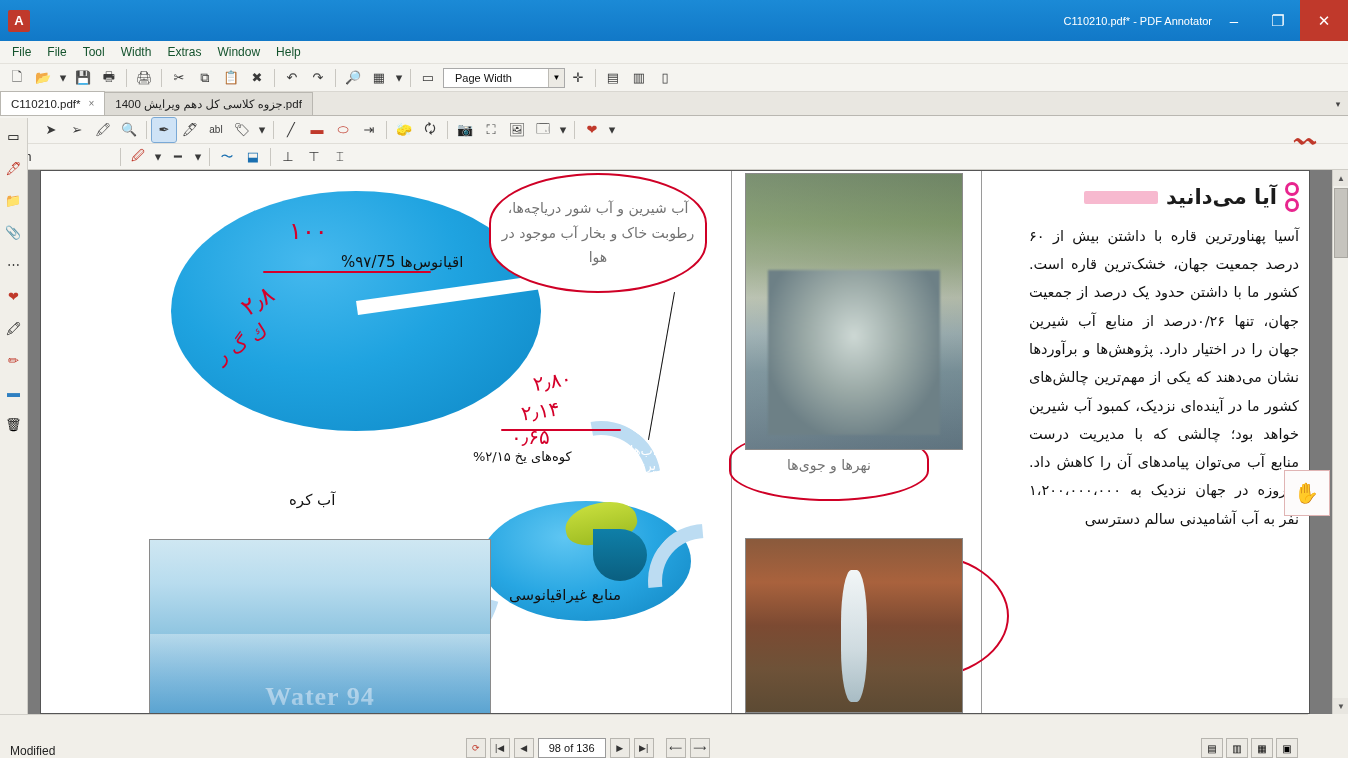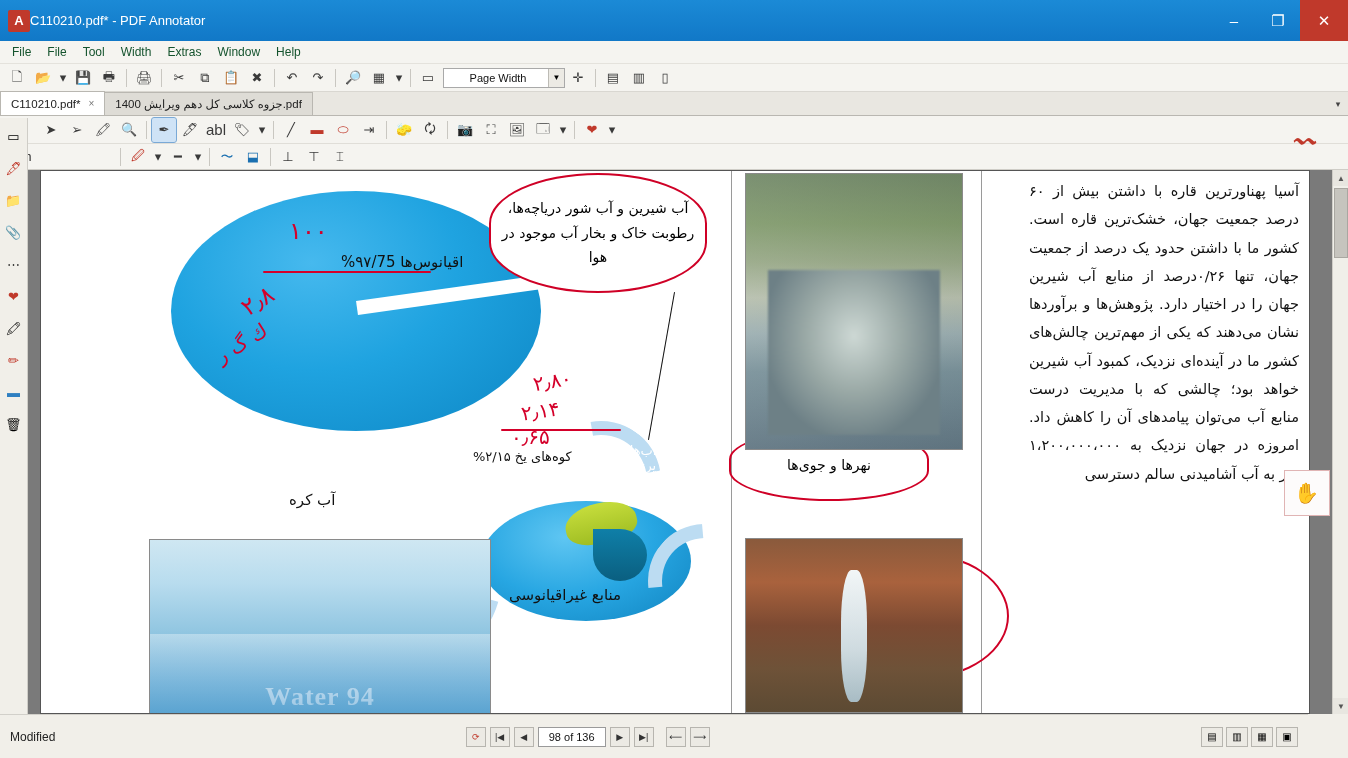--- a/index.html
+++ b/index.html
@@ -19,21 +19,21 @@
     position:absolute; top:0; left:0; width:1348px; height:41px;
     background:linear-gradient(#1b8ad6,#1178c7);
     display:flex; align-items:center;
   }
   .titlebar .logo {
     width:22px; height:22px; margin-left:8px; background:#c0392b;
     color:#fff; font-size:13px; font-weight:bold; text-align:center; line-height:22px;
     border-radius:2px;
   }
   .titlebar .t-text {
-    flex:1; text-align:left; color:#fff; font-size:13px;
+    flex:1; text-align:right; color:#fff; font-size:11px;
   }
   .win-btns { display:flex; height:41px; }
   .win-btn {
     width:44px; height:41px; color:#fff; display:flex; align-items:center; justify-content:center;
     font-size:15px;
   }
   .win-btn.close { background:#c0392b; width:48px; }
 
   
   .menubar {
@@ -51,21 +51,21 @@
   }
   .tbtn {
     width:24px; height:24px; display:flex; align-items:center; justify-content:center;
     margin:0 1px; border-radius:2px; font-size:13px; color:#3a3a3a;
   }
   .sep { width:1px; height:18px; background:#c9c7c1; margin:0 4px; }
   .zoom-select {
     display:flex; align-items:center; height:20px; border:1px solid #a9a9a9;
     background:#fff; width:122px; margin-left:2px; font-size:11px;
   }
-  .zoom-select .val { flex:1; padding-left:4px; color:#111;text-align:center; }
+  .zoom-select .val { flex:1; padding-left:11px; color:#111; }
   .zoom-select .arrow {
     width:16px; height:18px; background:#eceae4; border-left:1px solid #bdbbb5;
     display:flex; align-items:center; justify-content:center; font-size:8px;
   }
 
   
   .tabbar {
     position:absolute; top:92px; left:0; width:1348px; height:24px;
     background:#e9e7e1; border-bottom:1px solid #b9b7b1; display:flex; align-items:flex-end;
   }
@@ -221,21 +221,21 @@
   .ink {
     position:absolute; color:#d4002a; font-family:"DejaVu Sans", sans-serif;
     direction:rtl; white-space:nowrap;
   }
   .ink-line { position:absolute; background:#d4002a; height:2px; border-radius:2px; }
   .ink-ellipse {
     position:absolute; border:2px solid #cf0026; border-radius:50%;
   }
   .callout {
     position:absolute; border:2px solid #cf0026; border-radius:50%/42%;
-    background:#fff; direction:rtl; color:#000000; font-family:"DejaVu Sans", sans-serif;
+    background:#fff; direction:rtl; color:#737373; font-family:"DejaVu Sans", sans-serif;
     font-size:14px; line-height:1.75; text-align:center;
     display:flex; align-items:center; justify-content:center; padding:6px 10px;
   }
   .leader { position:absolute; width:1px; background:#111; }
 
   
   .vscroll {
     position:absolute; right:0; top:170px; width:16px; height:544px; background:#f0efe9;
     border-left:1px solid #cfcdc7;
   }
@@ -249,21 +249,21 @@
     background:#fdfbfb; border:1px solid #e0b4b4; display:flex; align-items:center; justify-content:center;
     font-size:20px; color:#c0392b;
   }
   .penmark {
     position:absolute; right:14px; top:122px; width:40px; height:26px; color:#c0392b; font-size:22px;
   }
 
   
   .statusbar {
     position:absolute; bottom:0; left:0; width:1308px; height:44px;
-    background:#f1efe9; border-top:1px solid #d2d0ca; display:flex; align-items:center;
+    background:#f1efe9; border-top:1px solid #d2d0ca; display:flex; align-items:flex-end;
   }
   .statusbar .modified { padding-left:10px; font-size:12px; color:#222; width:220px; }
   .nav { display:flex; align-items:center; gap:4px; margin:0 auto; }
   .navbtn {
     width:20px; height:20px; border:1px solid #b7b5af; background:#eceae4;
     display:flex; align-items:center; justify-content:center; font-size:9px; color:#333;
   }
   .pagebox {
     width:68px; height:20px; border:1px solid #9a9a9a; background:#fff;
     font-size:11px; display:flex; align-items:center; justify-content:center; color:#111;
@@ -341,21 +341,21 @@
   </div>
 
   <div class="toolbar2">
     <div class="tbtn">➤</div>
     <div class="tbtn">➢</div>
     <div class="tbtn">🖍</div>
     <div class="tbtn">🔍</div>
     <div class="sep"></div>
     <div class="tbtn active">✒</div>
     <div class="tbtn">🖊</div>
-    <div class="tbtn" style="font-size:15px">abl</div>
+    <div class="tbtn" style="font-size:10px">abl</div>
     <div class="tbtn">🏷</div>
     <div class="tbtn" style="width:12px">▾</div>
     <div class="sep"></div>
     <div class="tbtn">╱</div>
     <div class="tbtn" style="color:#c0392b">▬</div>
     <div class="tbtn" style="color:#c0392b">⬭</div>
     <div class="tbtn">⇥</div>
     <div class="sep"></div>
     <div class="tbtn">🧽</div>
     <div class="tbtn">🗘</div>
@@ -446,20 +446,28 @@
 
         <div class="ink-ellipse" style="left:790px; top:382px; width:178px; height:126px;"></div>
 
         <div class="photo ph-river"></div>
         <div class="photo ph-waterfall"></div>
         <div class="photo ph-ice">
           <div class="wm">Water 94</div>
         </div>
 
         <div class="textcol">
+          <div class="didyouknow">
+            <div class="dyk-dots">
+              <div class="dyk-dot"></div>
+              <div class="dyk-dot"></div>
+            </div>
+            <div class="dyk-title">آیا می‌دانید</div>
+            <div class="dyk-bar"></div>
+          </div>
           <p>آسیا پهناورترین قاره با داشتن بیش از ۶۰ درصد جمعیت جهان، خشک‌ترین قاره است. کشور ما با داشتن حدود یک درصد از جمعیت جهان، تنها ۰/۲۶درصد از منابع آب شیرین جهان را در اختیار دارد. پژوهش‌ها و برآوردها نشان می‌دهند که یکی از مهم‌ترین چالش‌های کشور ما در آینده‌ای نزدیک، کمبود آب شیرین خواهد بود؛ چالشی که با مدیریت درست منابع آب می‌توان پیامدهای آن را کاهش داد. امروزه در جهان نزدیک به ۱،۲۰۰،۰۰۰،۰۰۰ نفر به آب آشامیدنی سالم دسترسی</p>
         </div>
 
       </div>
     </div>
   </div>
 
   <div class="vscroll">
     <div class="btn">▲</div>
     <div class="thumb"></div>

